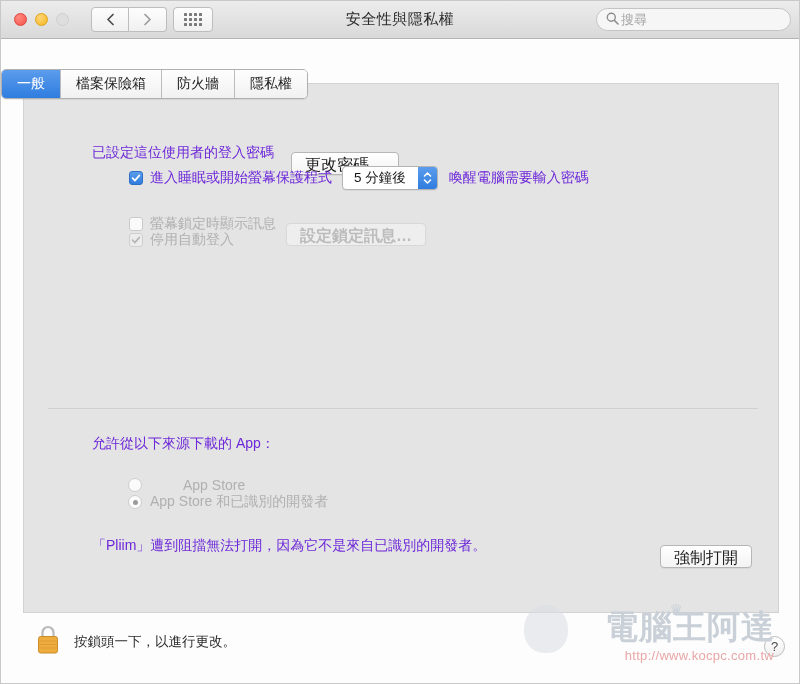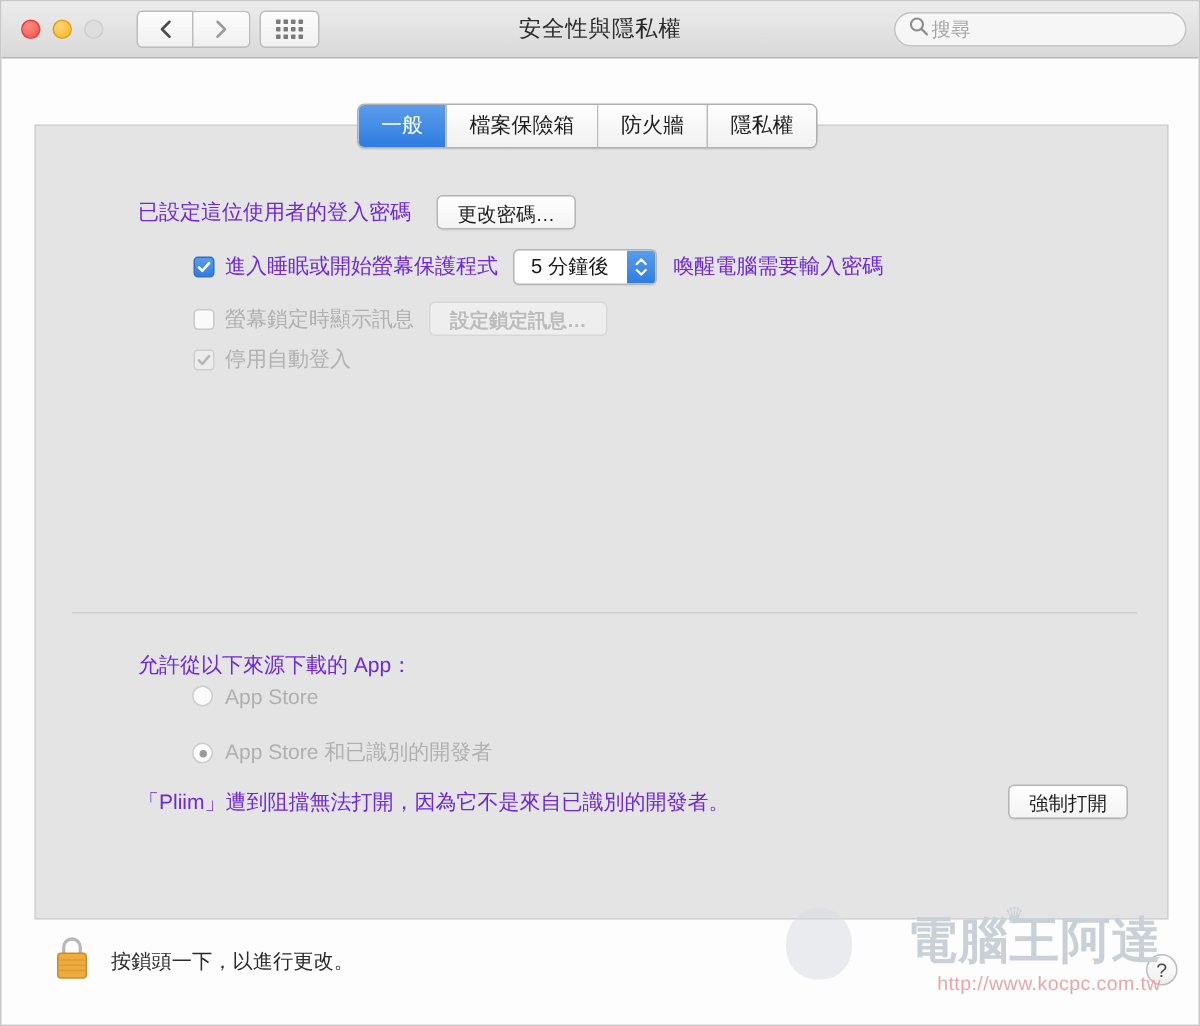--- a/index.html
+++ b/index.html
@@ -130,22 +130,23 @@
     color: #a6a6a6;
   }
 
   
   .tabwrap {
     position: absolute;
     top: 68px;
     left: 0;
     right: 17px;
     display: flex;
-    justify-content: center;
+    justify-content: flex-start;
     z-index: 5;
+    font-family: Liberation Serif, serif;
   }
   .tabs {
     display: flex;
     border: 1px solid #b0b0b0;
     border-radius: 5px;
     overflow: hidden;
     box-shadow: 0 1px 1px rgba(0,0,0,0.07);
     background: #fff;
   }
   .tab {
@@ -183,29 +184,30 @@
 
   .lbl {
     font-size: 14px;
     color: #6d28d9;
     white-space: nowrap;
   }
   .lbl.dim { color: #b0b0b0; }
 
   
   .pushbtn {
-    font-size: 13px;
+    font-size: 16px;
     color: #1c1c1c;
     background: linear-gradient(to bottom, #ffffff, #f3f3f3);
     border: 1px solid #b6b6b6;
     border-radius: 4px;
     padding: 3px 13px 0;
     white-space: nowrap;
     box-shadow: 0 1px 0 rgba(0,0,0,0.05);
     line-height: 18px;
+    margin-top: 22px;
   }
   .pushbtn.disabled {
     color: #bcbcbc;
     background: #eeeeee;
     border-color: #d8d8d8;
     box-shadow: none;
     font-weight: bold;
   }
 
   
@@ -478,21 +480,21 @@
       </span>
       <span class="lbl dim">停用自動登入</span>
     </div>
 
     <div class="divider"></div>
 
     <div class="row" style="left:68px; top:351px;">
       <span class="lbl">允許從以下來源下載的 App：</span>
     </div>
 
-    <div class="row" style="left:104px; top:372px;">
+    <div class="row" style="left:104px; top:393px;gap:33px;">
       <span class="radio"></span>
       <span class="lbl dim">App Store</span>
     </div>
 
     <div class="row" style="left:68px; top:439px; width:660px; justify-content:space-between;">
       <span class="lbl">「Pliim」遭到阻擋無法打開，因為它不是來自已識別的開發者。</span>
       <span class="pushbtn">強制打開</span>
     </div>
 
     <div class="row" style="left:104px; top:409px;">

